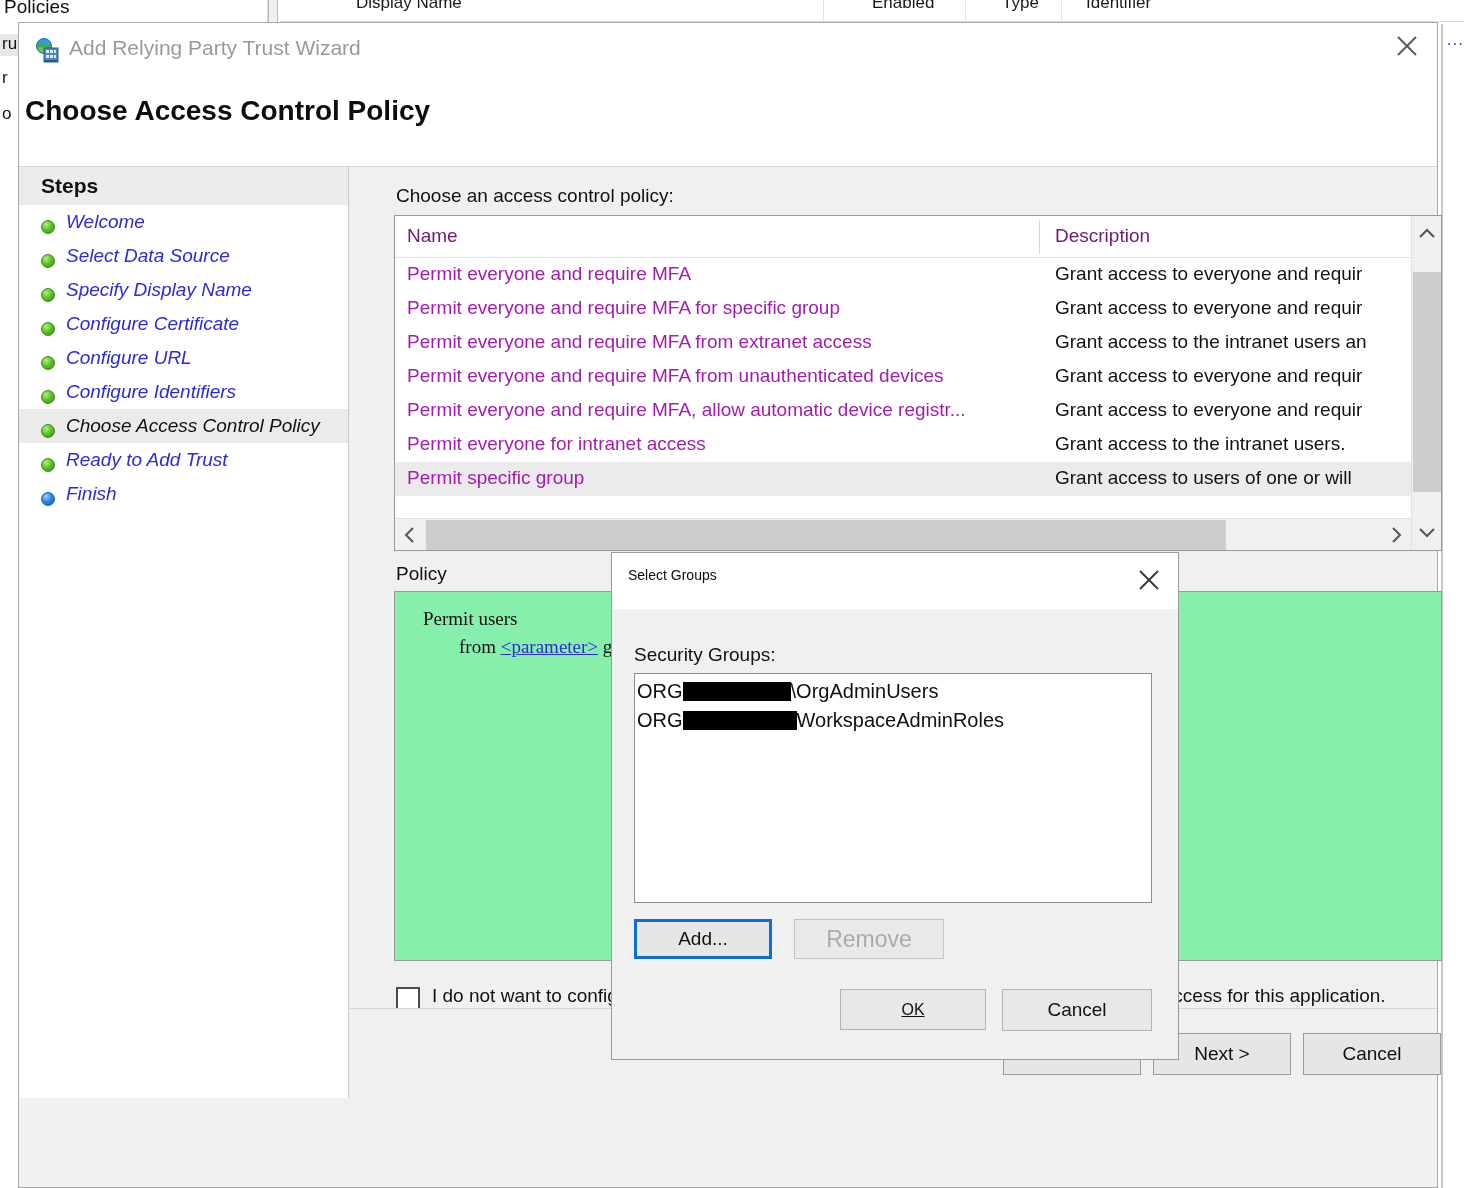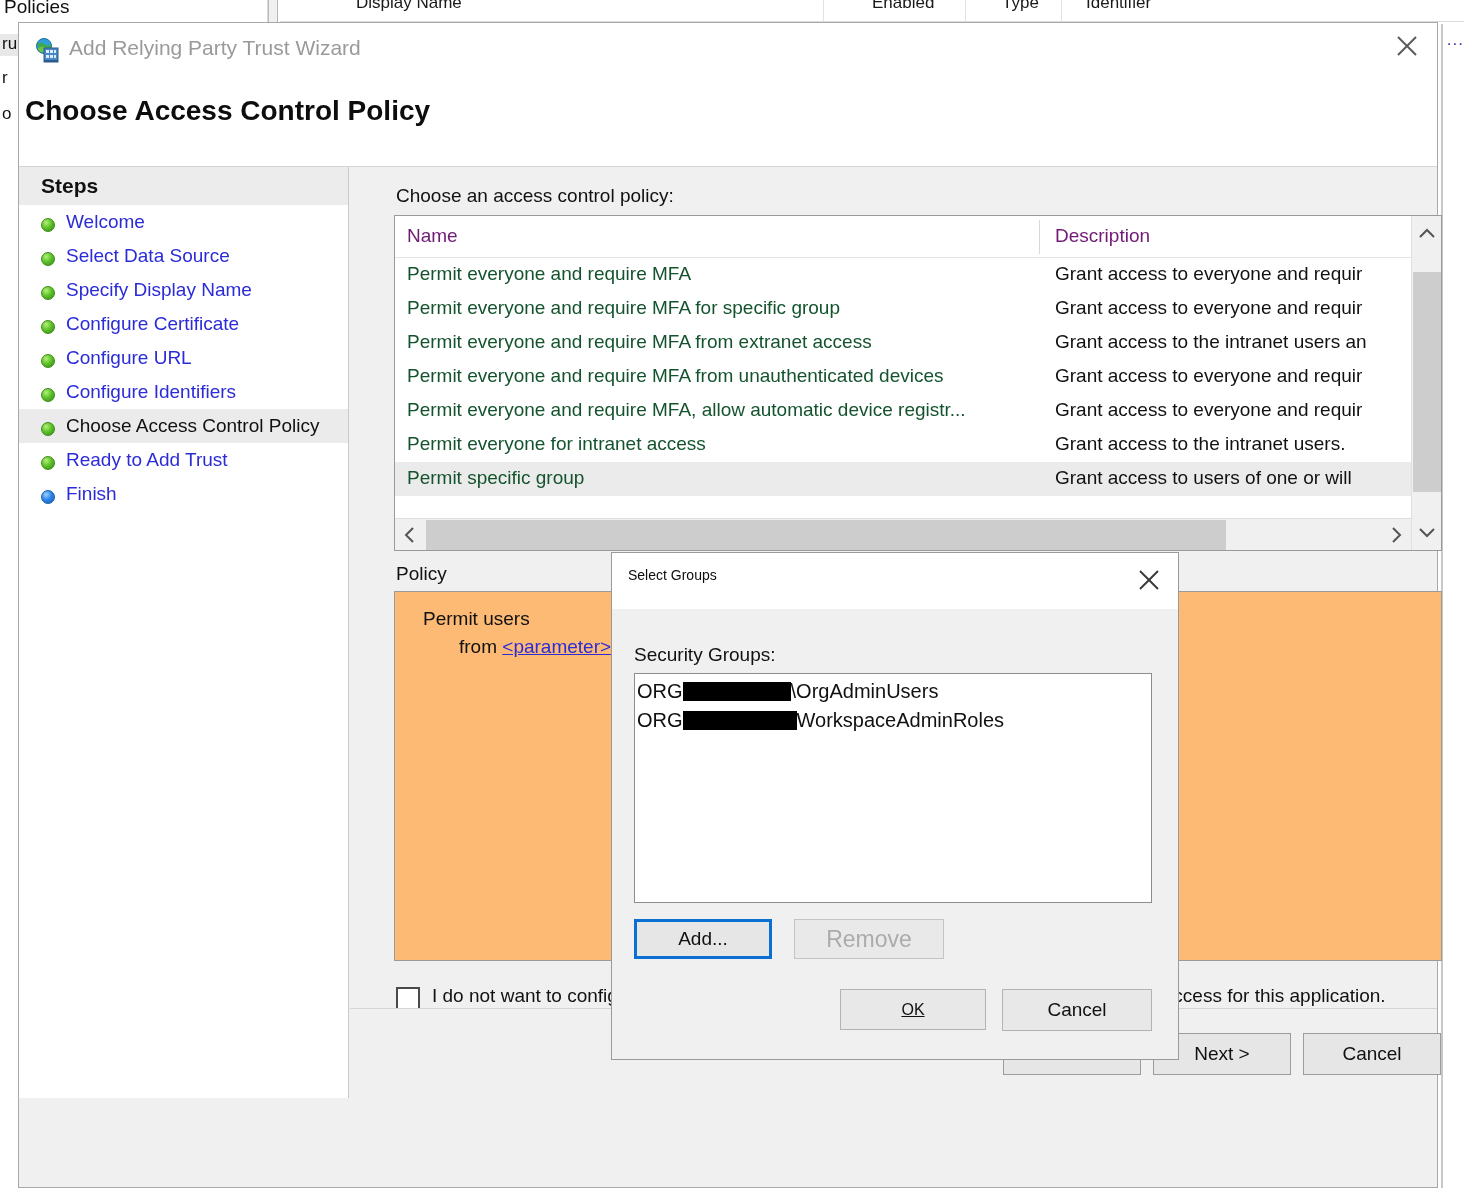--- a/index.html
+++ b/index.html
@@ -99,22 +99,22 @@
     background: #ffffff; border-right: 1px solid #c9c9c9;
   }
   #steps-header {
     position: relative; height: 38px; background: #ececec;
   }
   #steps-header-label {
     position: absolute; left: 22px; top: 7px;
     font-size: 21px; font-weight: bold; color: #111;
   }
   .step {
-    position: relative; display: flex; align-items: flex-start;
-    padding: 5px 12px 5px 22px; min-height: 34px;
+    position: relative; display: flex; align-items: flex-end;
+    padding: 5px 12px 5px 22px; min-height: 34px; font-style: italic;
   }
   .step.current { background: #ebebeb; }
   .step-bullet {
     flex: 0 0 auto; width: 14px; height: 14px; border-radius: 50%;
     margin-top: 8px; margin-right: 11px;
   }
   .step-bullet.done {
     background: radial-gradient(circle at 35% 30%, #b4f07a 0%, #5fc22b 45%, #2f8a10 100%);
     border: 1px solid #3f8c18;
   }
@@ -148,21 +148,21 @@
   }
   #policy-list-header .hcol {
     position: absolute; top: 9px; font-size: 19px; color: #701a75; white-space: nowrap;
   }
   #hcol-sep { position:absolute; left:644px; top:4px; width:1px; height:34px; background:#d8d8d8;}
   .policy-row {
     position: relative; height: 34px;
   }
   .policy-row.selected { background: #ebebeb; }
   .policy-row .pname {
-    position: absolute; left: 12px; top: 5px; font-size: 19px; color: #14532d;
+    position: absolute; left: 12px; top: 5px; font-size: 19px; color: #a21caf;
     white-space: nowrap; overflow: hidden; max-width: 628px;
   }
   .policy-row .pdesc {
     position: absolute; left: 660px; top: 5px; font-size: 19px; color: #111;
     white-space: nowrap; overflow: hidden; width: 352px;
   }
   
   #vscroll {
     position: absolute; right: 0; top: 0; width: 30px; height: 100%;
     background: #f0f0f0; border-left: 1px solid #e0e0e0;
@@ -190,21 +190,21 @@
   #hscroll .left { left:0; }
   #hscroll .right { right:0; }
   #hthumb { position:absolute; left:31px; top:1px; width:800px; height:30px; background:#cdcdcd;}
 
   #policy-section-label {
     position: absolute; left: 46px; top: 396px;
     font-size: 19px; color: #111;
   }
   #policy-box {
     position: absolute; left: 44px; top: 424px; width: 1048px; height: 370px;
-    background: #fdba74; border: 1px solid #9a9a9a;
+    background: #86efac; border: 1px solid #9a9a9a; font-family: Liberation Serif, serif;
   }
   #policy-text-1 {
     position:absolute; left: 28px; top: 16px; font-size: 19px; color:#111;
   }
   #policy-text-2 {
     position:absolute; left: 64px; top: 44px; font-size: 19px; color:#111; white-space: nowrap;
   }
   #policy-param {
     color: #2b2bd8; text-decoration: underline;
   }

